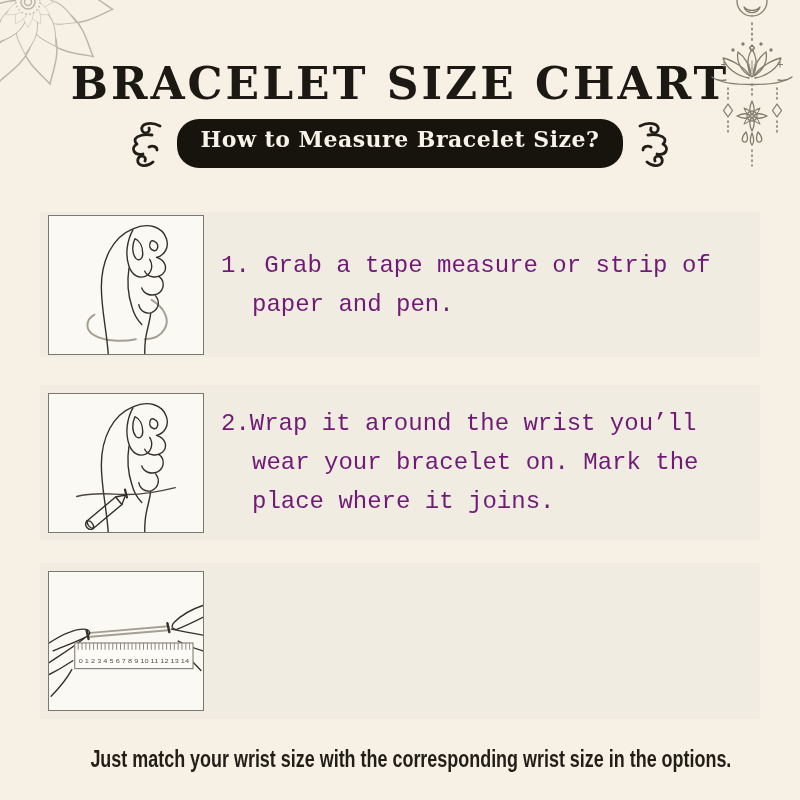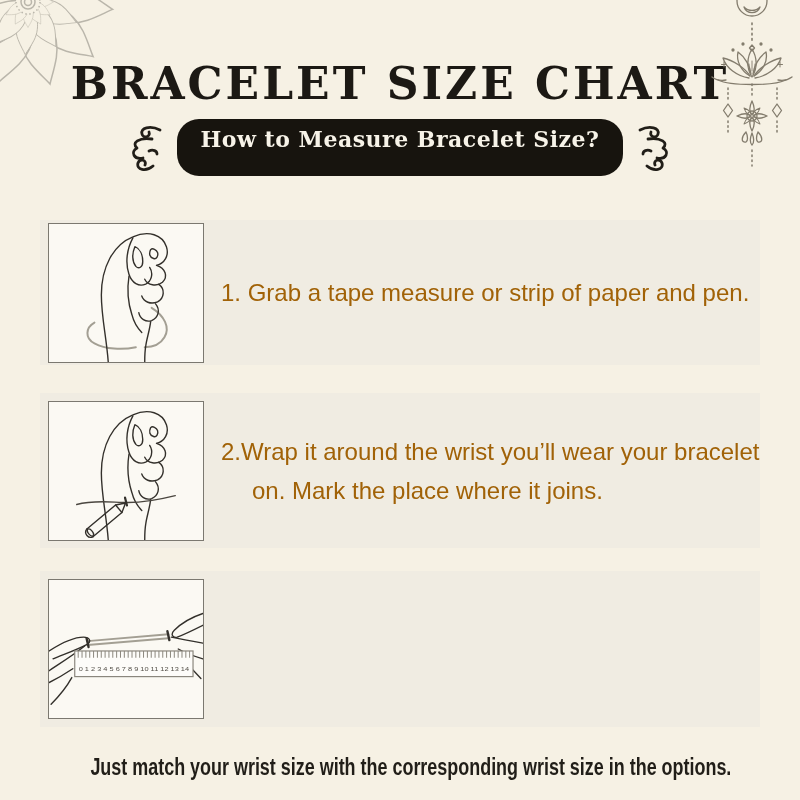--- a/index.html
+++ b/index.html
@@ -34,21 +34,21 @@
     margin-top:13px;
     display:flex;justify-content:center;align-items:center;gap:12px;
   }
   .badge{
     background:#17140e;
     color:#f7f3e8;
     font-family:"DejaVu Serif","Liberation Serif",serif;
     font-weight:700;
     font-size:22px;
     line-height:1;
-    padding:9px 24px 26px 24px;
+    padding:9px 24px 18px 24px;
     border-radius:22px;
     letter-spacing:0.5px;
   }
   .flourish{display:block;}
 
   
   .step{
     margin:0 40px;
     width:720px;
     background:#f0ece2;
@@ -66,23 +66,24 @@
     border:1.5px solid #7b7870;
     box-sizing:border-box;
     flex:0 0 auto;
   }
   .illus-box svg{width:100%;height:100%;display:block;}
   .step-text{
     margin:0 0 0 17px;
     width:540px;
     font-size:24px;
     line-height:39px;
-    color:#a16207;
+    color:#701a75;
     padding-left:31px;
     text-indent:-31px;
+    font-family:Liberation Mono, monospace;
   }
 
   
   .footer{
     margin-top:25px;
     text-align:right;
   }
   .footer-inner{
     display:inline-block;
     font-weight:700;

